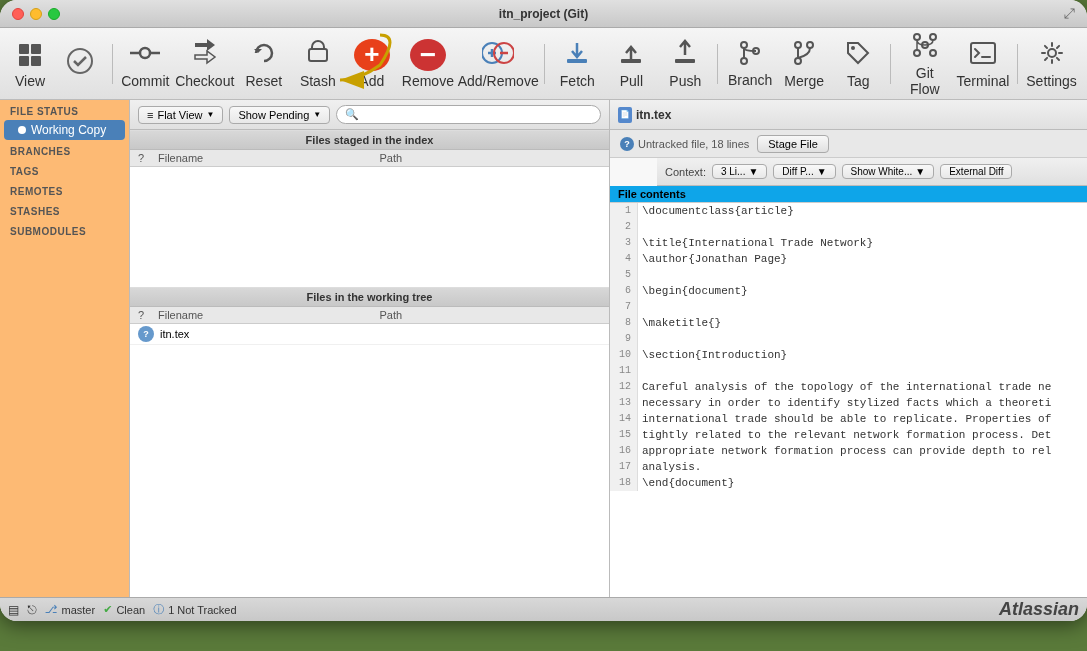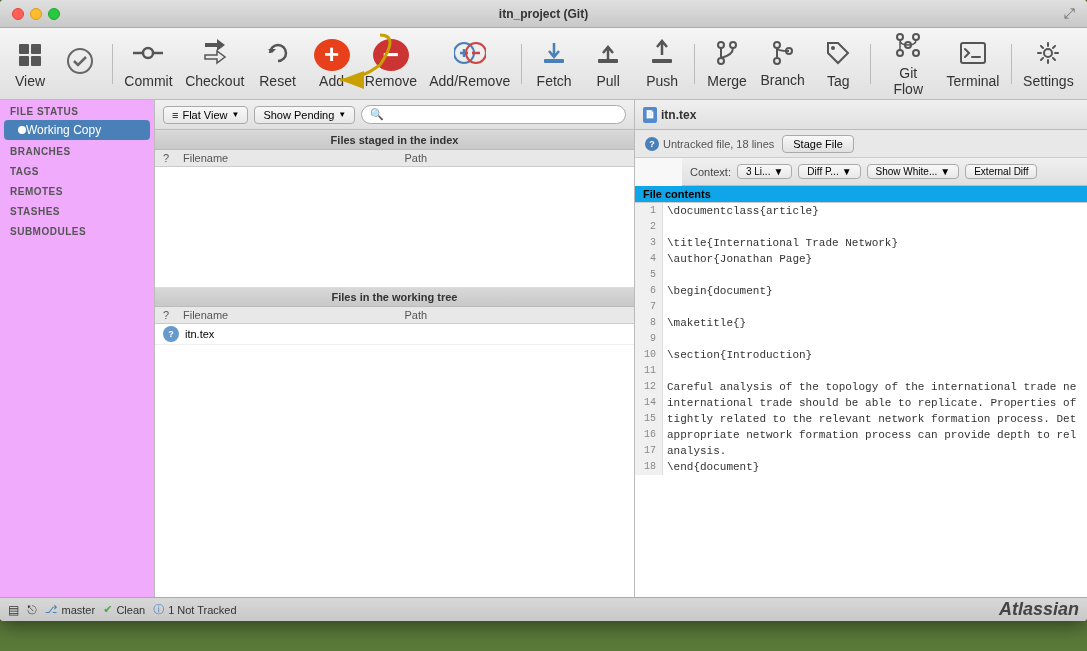--- a/index.html
+++ b/index.html
@@ -8,21 +8,21 @@
       font-size: 11px;
       background: #5a7a3a;
       width: 1087px;
       height: 651px;
       overflow: hidden;
     }
     .window {
       width: 1087px;
       height: 621px;
       background: #ececec;
-      border-radius: 4px;
+      border-radius: 17px;
       overflow: hidden;
       box-shadow: 0 4px 20px rgba(0,0,0,0.5);
       display: flex;
       flex-direction: column;
       justify-content: flex-end;
     }
     
     .titlebar {
       background: linear-gradient(to bottom, #e0e0e0, #c8c8c8);
       height: 28px;
@@ -122,42 +122,43 @@
       font-weight: bold;
     }
     
     .main-layout {
       display: flex;
       flex: 1;
       overflow: hidden;
     }
     
     .sidebar {
-      width: 155px;
-      background: #f0abfc;
+      width: 130px;
+      background: #fdba74;
       border-right: 1px solid #bbb;
       display: flex;
       flex-direction: column;
       overflow-y: auto;
     }
     .sidebar-section-header {
       font-size: 10px;
       font-weight: 700;
       color: #555;
       padding: 6px 10px 3px;
       text-transform: uppercase;
       letter-spacing: 0.5px;
     }
     .sidebar-item {
       padding: 3px 10px 3px 14px;
       font-size: 12px;
       color: #222;
       cursor: pointer;
       display: flex;
       align-items: center;
+      gap: 5px;
     }
     .sidebar-item.active {
       background: #4a80b8;
       color: white;
       border-radius: 4px;
       margin: 0 4px;
     }
     .sidebar-item.active .dot { background: white; }
     .dot {
       width: 8px;
@@ -496,20 +497,29 @@
     <div class="tool-btn">
       <div class="tool-icon">
         <svg width="28" height="28" viewBox="0 0 28 28">
             <path d="M6 14 A8 8 0 1 1 14 22" stroke="#555" stroke-width="2.5" fill="none"></path>
             <polygon points="4,10 8,14 12,10" fill="#555"></polygon>
           </svg>
       </div>
       <div class="tool-label">Reset</div>
     </div>
 
+    <div class="tool-btn">
+      <div class="tool-icon">
+        <svg width="28" height="28" viewBox="0 0 28 28">
+            <rect x="5" y="10" width="18" height="12" rx="2" fill="none" stroke="#555" stroke-width="2"></rect>
+            <path d="M8 10 V8 a6 6 0 0 1 12 0 v2" stroke="#555" stroke-width="2" fill="none"></path>
+          </svg>
+      </div>
+      <div class="tool-label">Stash</div>
+    </div>
 
     <div class="tool-btn add-btn" style="position:relative;">
       <div class="tool-icon-wrap" style="background:#e8401a;border-radius:50%;width:36px;height:36px;display:flex;align-items:center;justify-content:center;color:white;font-size:26px;font-weight:bold;margin-bottom:2px;">+</div>
       <div class="tool-label">Add</div>
     </div>
 
     <div class="tool-btn remove-btn">
       <div class="tool-icon-wrap" style="background:#cc3333;border-radius:50%;width:36px;height:36px;display:flex;align-items:center;justify-content:center;color:white;font-size:28px;font-weight:bold;margin-bottom:2px;">−</div>
       <div class="tool-label">Remove</div>
     </div>
@@ -553,41 +563,41 @@
         <svg width="28" height="28" viewBox="0 0 28 28">
             <path d="M14 4 v12 M9 8 l5-6 5 6" stroke="#555" stroke-width="2.5" fill="none"></path>
             <rect x="4" y="20" width="20" height="4" rx="1" fill="#555"></rect>
           </svg>
       </div>
       <div class="tool-label">Push</div>
     </div>
     <div class="toolbar-sep"></div>
 
     <div class="tool-btn">
+      <div class="tool-icon branch-icon">
+        <svg width="28" height="28" viewBox="0 0 28 28">
+            <circle cx="8" cy="6" r="3" fill="none" stroke="#555" stroke-width="2"></circle>
+            <circle cx="8" cy="22" r="3" fill="none" stroke="#555" stroke-width="2"></circle>
+            <circle cx="20" cy="12" r="3" fill="none" stroke="#555" stroke-width="2"></circle>
+            <path d="M8 9 v10 M8 9 Q8 12 20 12" stroke="#555" stroke-width="2" fill="none"></path>
+          </svg>
+      </div>
+      <div class="tool-label">Branch</div>
+    </div>
+
+    <div class="tool-btn">
       <div class="tool-icon">
         <svg width="28" height="28" viewBox="0 0 28 28">
             <circle cx="8" cy="6" r="3" fill="none" stroke="#555" stroke-width="2"></circle>
             <circle cx="20" cy="6" r="3" fill="none" stroke="#555" stroke-width="2"></circle>
             <circle cx="8" cy="22" r="3" fill="none" stroke="#555" stroke-width="2"></circle>
             <path d="M8 9 v10 M20 9 Q20 16 8 19" stroke="#555" stroke-width="2" fill="none"></path>
           </svg>
       </div>
       <div class="tool-label">Merge</div>
-    </div>
-
-    <div class="tool-btn">
-      <div class="tool-icon branch-icon">
-        <svg width="28" height="28" viewBox="0 0 28 28">
-            <circle cx="8" cy="6" r="3" fill="none" stroke="#555" stroke-width="2"></circle>
-            <circle cx="8" cy="22" r="3" fill="none" stroke="#555" stroke-width="2"></circle>
-            <circle cx="20" cy="12" r="3" fill="none" stroke="#555" stroke-width="2"></circle>
-            <path d="M8 9 v10 M8 9 Q8 12 20 12" stroke="#555" stroke-width="2" fill="none"></path>
-          </svg>
-      </div>
-      <div class="tool-label">Branch</div>
     </div>
 
     <div class="tool-btn">
       <div class="tool-icon">
         <svg width="28" height="28" viewBox="0 0 28 28">
             <path d="M4 4 h10 l10 10 -10 10 -10-10 z" fill="none" stroke="#555" stroke-width="2"></path>
             <circle cx="9" cy="9" r="2" fill="#555"></circle>
           </svg>
       </div>
       <div class="tool-label">Tag</div>
@@ -776,20 +786,24 @@
           </div>
           <div class="diff-line">
             <div class="line-num">11</div>
             <div class="line-content"></div>
           </div>
           <div class="diff-line">
             <div class="line-num">12</div>
             <div class="line-content">Careful analysis of the topology of the international trade ne</div>
           </div>
           <div class="diff-line">
+            <div class="line-num">13</div>
+            <div class="line-content">necessary in order to identify stylized facts which a theoreti</div>
+          </div>
+          <div class="diff-line">
             <div class="line-num">14</div>
             <div class="line-content">international trade should be able to replicate. Properties of</div>
           </div>
           <div class="diff-line">
             <div class="line-num">15</div>
             <div class="line-content">tightly related to the relevant network formation process. Det</div>
           </div>
           <div class="diff-line">
             <div class="line-num">16</div>
             <div class="line-content">appropriate network formation process can provide depth to rel</div>

